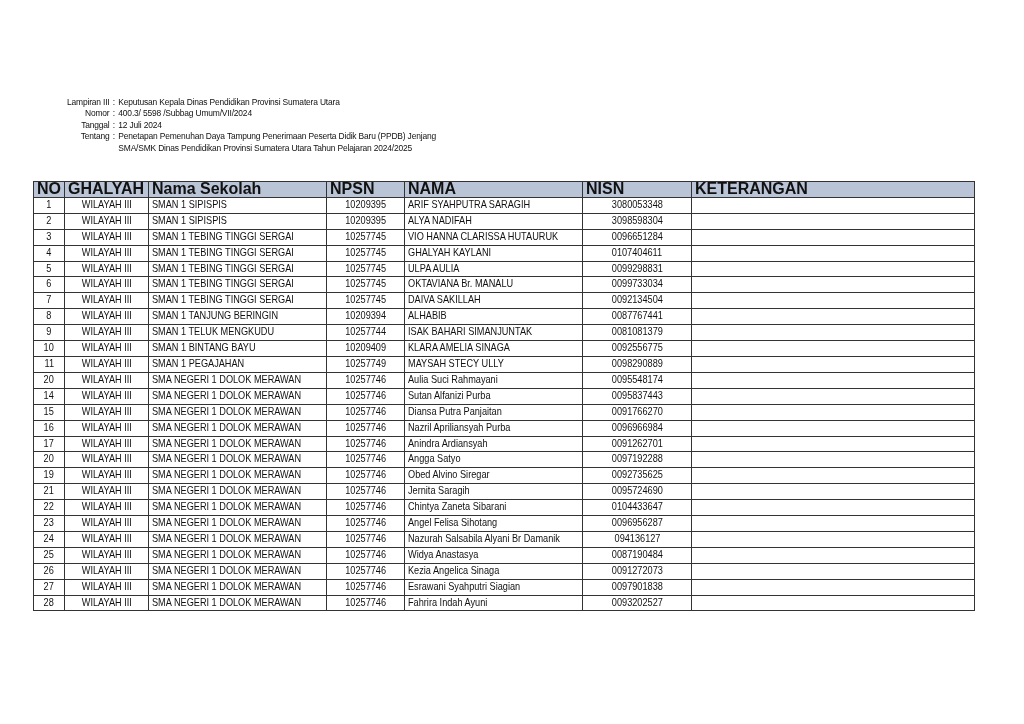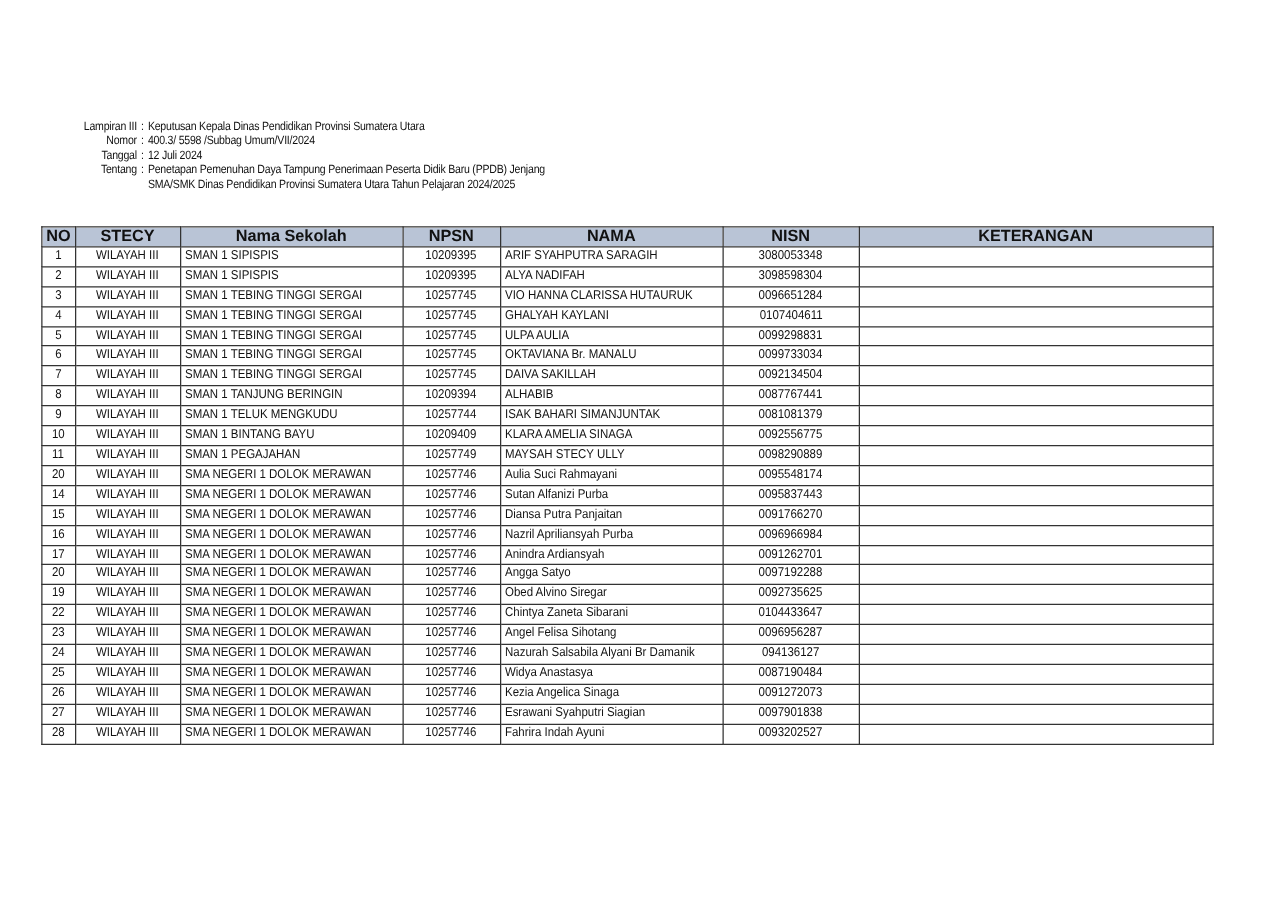--- a/index.html
+++ b/index.html
@@ -10,21 +10,21 @@
   .meta .row { display:flex; }
   .meta .lbl { width:54px; text-align:right; white-space:nowrap; }
   .meta .sep { width:10px; text-align:center; }
   .meta .val { white-space:nowrap; }
   .meta .indent { padding-left:64px; white-space:nowrap; }
 
   table.list { position:absolute; left:33px; top:181px; border-collapse:collapse;
                font-size:10.2px; table-layout:fixed; }
   table.list th, table.list td { border:1px solid #333; height:14.9px; padding:0 3px;
                white-space:nowrap; overflow:hidden; line-height:14.9px; }
-  table.list th { background:#b9c4d6; font-weight:bold; text-align:center; font-size:13px; }
+  table.list th { background:#b9c4d6; font-weight:bold; text-align:left; font-size:16px; }
   table.list td.c { text-align:center; }
   table.list td.l { text-align:left; }
   .txt { display:inline-block; transform:scaleX(0.9); transform-origin:left center; }
   .c .txt { transform-origin:center center; }
 </style>
 </head>
 <body>
 
 <div class="meta">
   <div class="row">
@@ -58,21 +58,21 @@
       <col style="width:84px">
       <col style="width:178px">
       <col style="width:78px">
     <col style="width:178px">
       <col style="width:109px">
       <col style="width:283px">
   </colgroup>
   <thead>
     <tr>
       <th>NO</th>
-      <th>STECY</th>
+      <th>GHALYAH</th>
       <th>Nama Sekolah</th>
       <th>NPSN</th>
       <th>NAMA</th>
       <th>NISN</th>
       <th>KETERANGAN</th>
     </tr>
   </thead>
   <tbody id="tbody">
       <tr>
         <td class="c"><span class="txt">1</span></td>
@@ -230,20 +230,29 @@
       <tr>
         <td class="c"><span class="txt">19</span></td>
         <td class="c"><span class="txt">WILAYAH III</span></td>
         <td class="l"><span class="txt">SMA NEGERI 1 DOLOK MERAWAN</span></td>
         <td class="c"><span class="txt">10257746</span></td>
         <td class="l"><span class="txt">Obed Alvino Siregar</span></td>
         <td class="c"><span class="txt">0092735625</span></td>
         <td class="l"><span class="txt"></span></td>
       </tr>
       <tr>
+        <td class="c"><span class="txt">21</span></td>
+        <td class="c"><span class="txt">WILAYAH III</span></td>
+        <td class="l"><span class="txt">SMA NEGERI 1 DOLOK MERAWAN</span></td>
+        <td class="c"><span class="txt">10257746</span></td>
+        <td class="l"><span class="txt">Jernita Saragih</span></td>
+        <td class="c"><span class="txt">0095724690</span></td>
+        <td class="l"><span class="txt"></span></td>
+      </tr>
+      <tr>
         <td class="c"><span class="txt">22</span></td>
         <td class="c"><span class="txt">WILAYAH III</span></td>
         <td class="l"><span class="txt">SMA NEGERI 1 DOLOK MERAWAN</span></td>
         <td class="c"><span class="txt">10257746</span></td>
         <td class="l"><span class="txt">Chintya Zaneta Sibarani</span></td>
         <td class="c"><span class="txt">0104433647</span></td>
         <td class="l"><span class="txt"></span></td>
       </tr>
       <tr>
         <td class="c"><span class="txt">23</span></td>

